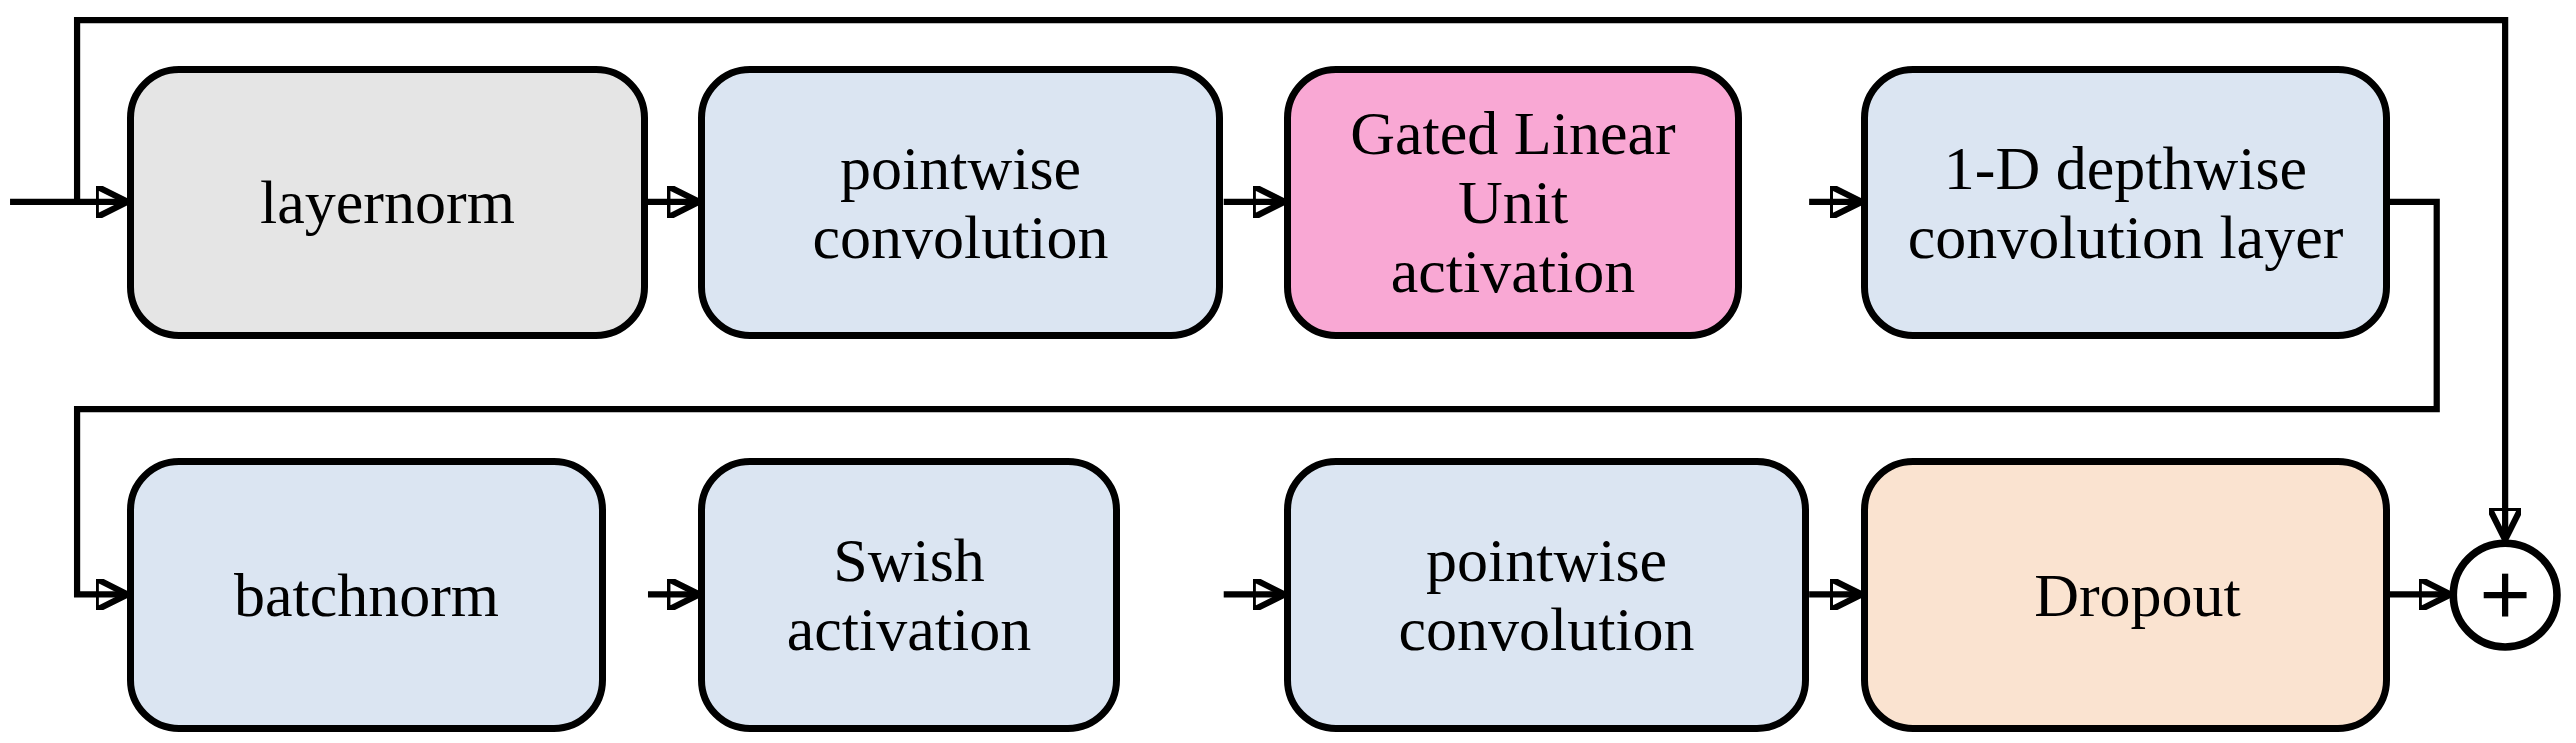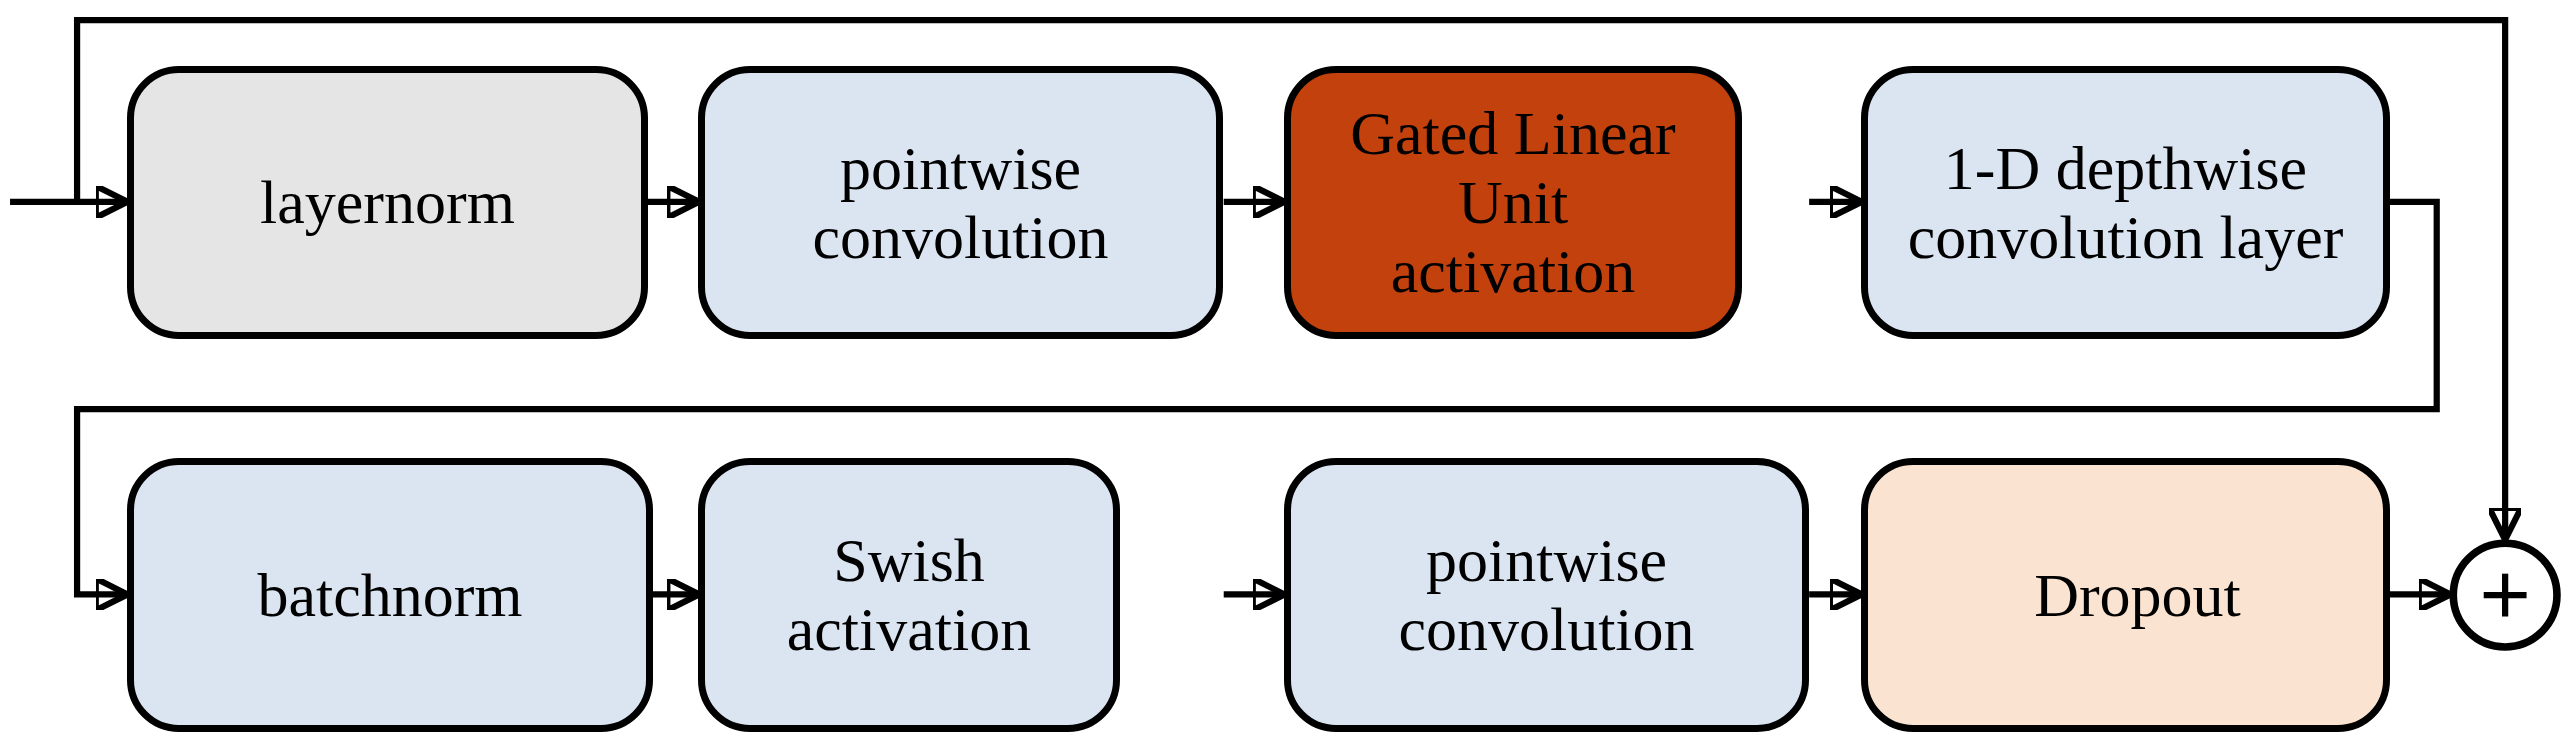--- a/index.html
+++ b/index.html
@@ -90,31 +90,31 @@
 
   <div class="box" style="left: 127px; top: 66px; width: 521px; height: 273px; background-color: #e5e5e5;">
     <span class="box-label">layernorm</span>
   </div>
 
   <div class="box" style="left: 698px; top: 66px; width: 525px; height: 273px; background-color: rgb(219, 229, 242);">
     <span class="box-label">pointwise
 convolution</span>
   </div>
 
-  <div class="box" style="left: 1284px; top: 66px; width: 458px; height: 273px; background-color: #c2410c;">
+  <div class="box" style="left: 1284px; top: 66px; width: 458px; height: 273px; background-color: #f9a8d4;">
     <span class="box-label">Gated Linear Unit
 activation</span>
   </div>
 
   <div class="box" style="left: 1861px; top: 66px; width: 529px; height: 273px; background-color: rgb(219, 229, 242);">
     <span class="box-label">1-D depthwise
 convolution layer</span>
   </div>
 
-  <div class="box" style="left: 127px; top: 458px; width: 526px; height: 274px; background-color: rgb(219, 229, 242);">
+  <div class="box" style="left: 127px; top: 458px; width: 479px; height: 274px; background-color: rgb(219, 229, 242);">
     <span class="box-label">batchnorm</span>
   </div>
 
   <div class="box" style="left: 698px; top: 458px; width: 422px; height: 274px; background-color: rgb(219, 229, 242);">
     <span class="box-label">Swish activation</span>
   </div>
 
   <div class="box" style="left: 1284px; top: 458px; width: 525px; height: 274px; background-color: rgb(219, 229, 242);">
     <span class="box-label">pointwise
 convolution</span>

